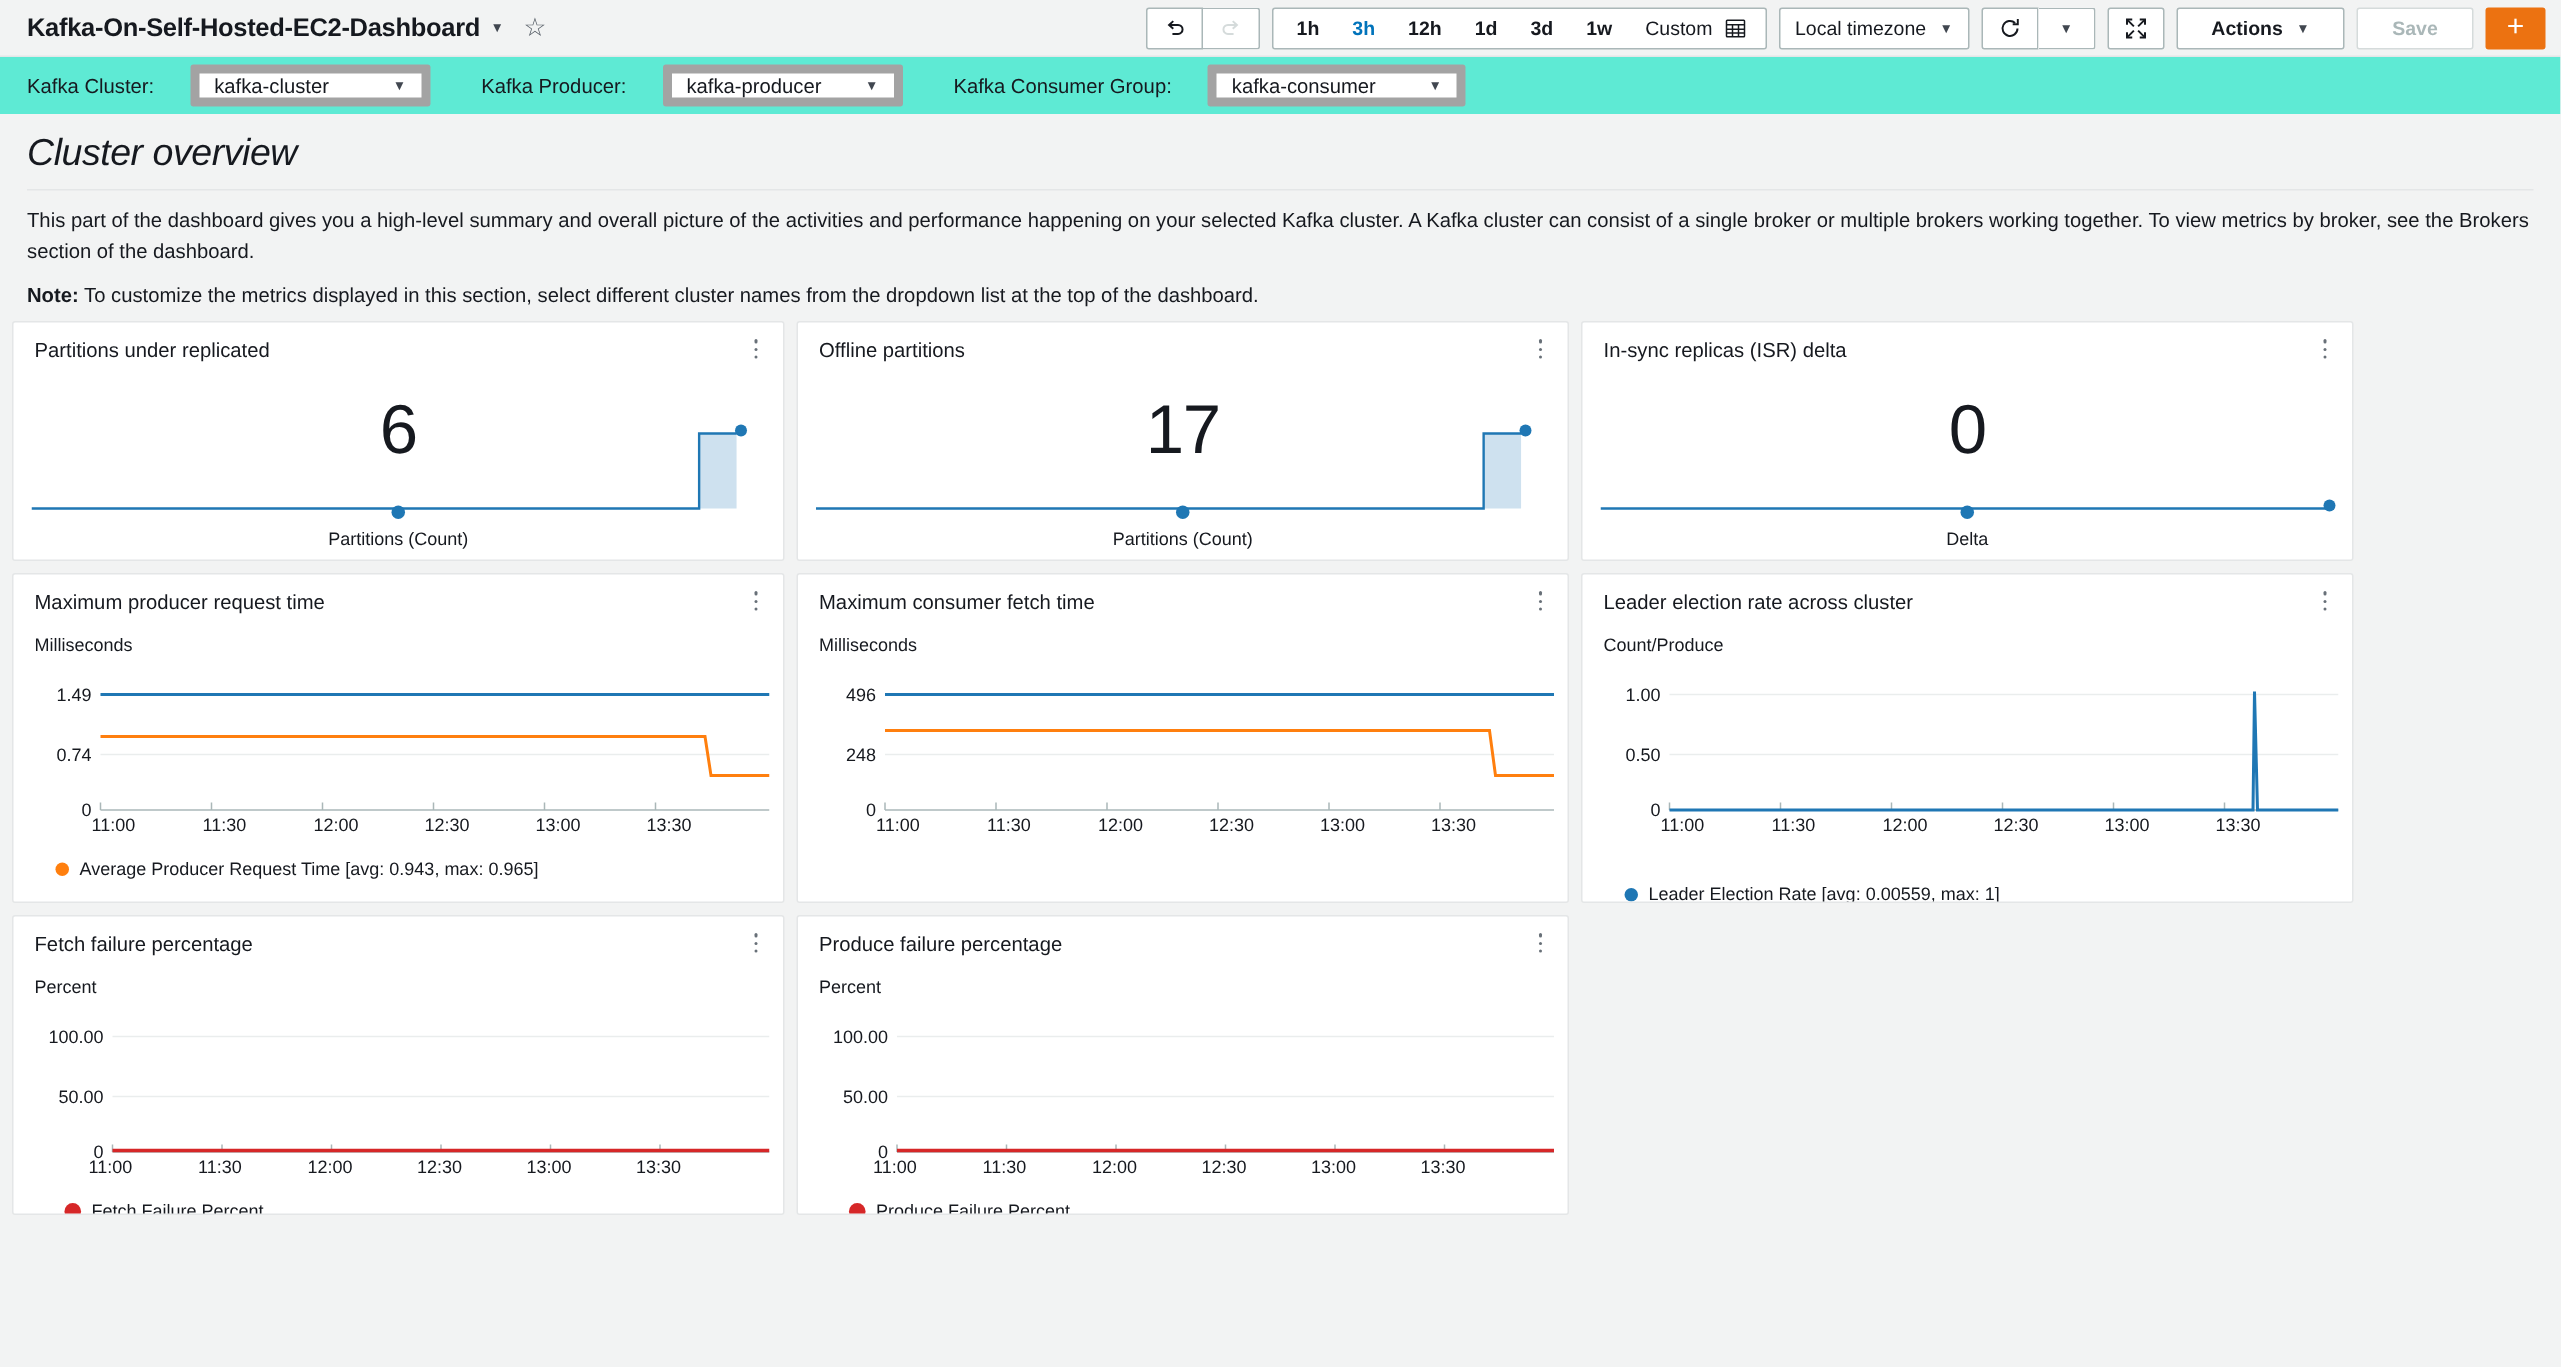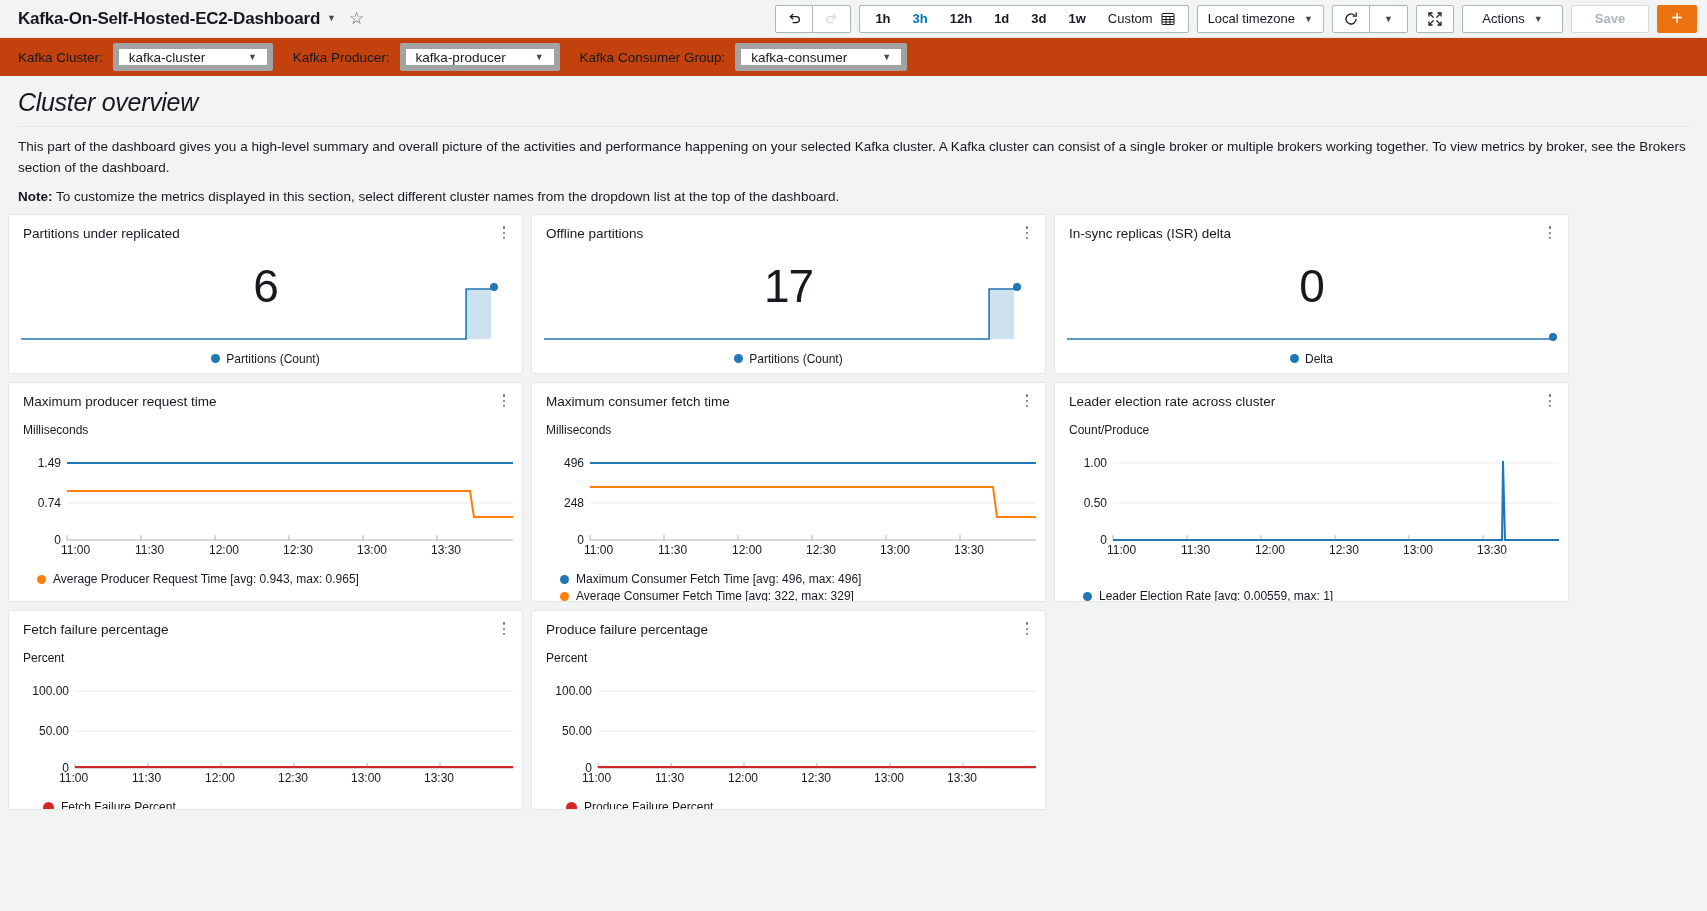--- a/index.html
+++ b/index.html
@@ -96,22 +96,22 @@
     width: 40px; height: 28px; font-size: 20px; font-weight: 300;
     display:flex;align-items:center;justify-content:center;border-radius:2px;cursor:pointer;
   }
 
   
   .filterbar {
     height: 38px;
     display: flex;
     align-items: center;
     padding: 0 18px;
-    gap: 6px;
-    background: #c2410c;
+    gap: 20px;
+    background: #5eead4;
   }
   .flabel { font-size: 13.5px; color: #16191f; margin-right: 4px; }
   .flabel.gap { margin-left: 14px; }
   .select {
     background: #fff;
     border: 6px solid #a3a3a3;
     border-radius: 2px;
     height: 28px;
     display: flex;
     align-items: center;
@@ -184,21 +184,21 @@
     font-weight: 400;
     color: #16191f;
     line-height: 1;
     margin-top: 22px;
     letter-spacing: -1px;
   }
   .spark-wrap { position: absolute; left: 12px; right: 12px; bottom: 30px; height: 68px; }
   .spark-legend {
     position: absolute; bottom: 7px; left: 0; right: 0;
     display: flex; justify-content: center; align-items: center; gap: 6px;
-    font-size: 12px; color: #16191f;
+    font-size: 12px; color: #16191f; flex-direction: column;
   }
   .dot { width: 9px; height: 9px; border-radius: 50%; display: inline-block; }
 
   
   .w-chart { height: 220px; }
   .axis-unit {
     font-size: 12px; color: #16191f;
     padding: 14px 0 0 14px;
   }
   .plot-wrap { position: relative; height: 110px; margin: 2px 8px 0 14px; }
@@ -279,21 +279,21 @@
           <path d="M10.5 2 H14 V5.5"></path>
           <path d="M14 10.5 V14 H10.5"></path>
           <path d="M5.5 14 H2 V10.5"></path>
         <path d="M2.6 2.6 L6.6 6.6"></path>
           <path d="M13.4 2.6 L9.4 6.6"></path>
           <path d="M13.4 13.4 L9.4 9.4"></path>
           <path d="M2.6 13.4 L6.6 9.4"></path>
       </svg>
     </div>
 
-    <div class="btn" style="font-weight:normal;width:101px;justify-content:center">
+    <div class="btn" style="font-weight:bold;width:112px;justify-content:center">
       <span>Actions</span>
       <span class="sel-caret" style="margin-left:9px">▼</span>
     </div>
 
     <div class="btn btn-save">Save</div>
     <div class="btn-add">+</div>
   </div>
 </div>
 
 <div class="filterbar">
@@ -462,30 +462,20 @@
       </svg>
       <div style="position:absolute;left:44px;right:0;top:104px;display:flex;font-size:12px;color:#16191f">
         <span style="position:absolute;left:-6px">11:00</span>
         <span style="position:absolute;left:68px">11:30</span>
         <span style="position:absolute;left:142px">12:00</span>
         <span style="position:absolute;left:216px">12:30</span>
         <span style="position:absolute;left:290px">13:00</span>
         <span style="position:absolute;left:364px">13:30</span>
       </div>
     </div>
-    <div class="chart-legend" style="padding-top:22px">
-      <div class="leg-row">
-        <span class="dot" style="background:#1f77b4"></span>
-        <span>Maximum Consumer Fetch Time [avg: 496, max: 496]</span>
-      </div>
-      <div class="leg-row">
-        <span class="dot" style="background:#ff7f0e"></span>
-        <span>Average Consumer Fetch Time [avg: 322, max: 329]</span>
-      </div>
-    </div>
   </div>
 
   <div class="widget w-third w-chart">
     <div class="w-title">Leader election rate across cluster</div>
     <div class="w-menu">
         <i></i>
         <i></i>
         <i></i>
       </div>
     <div class="axis-unit">Count/Produce</div>

